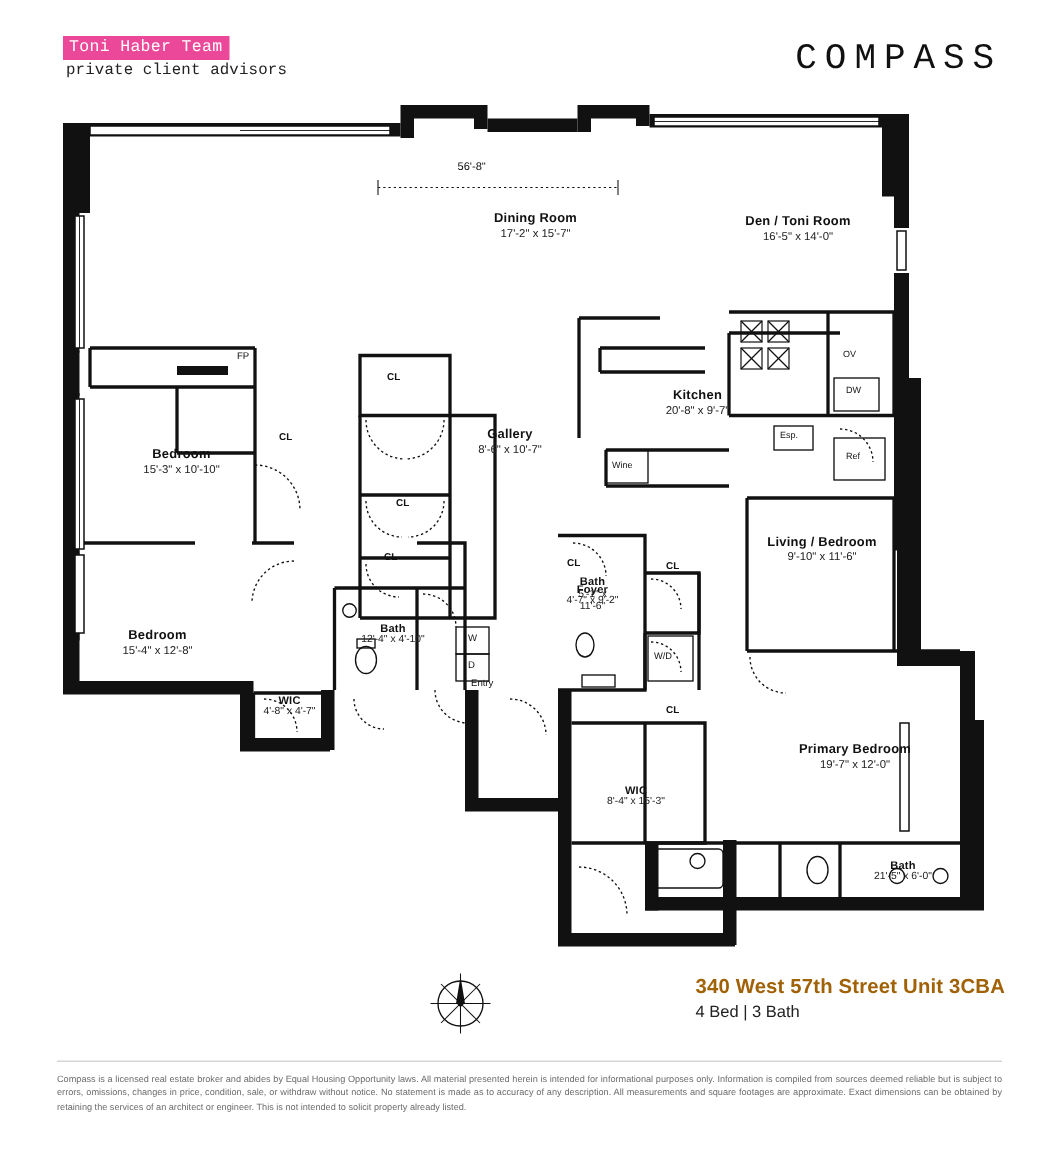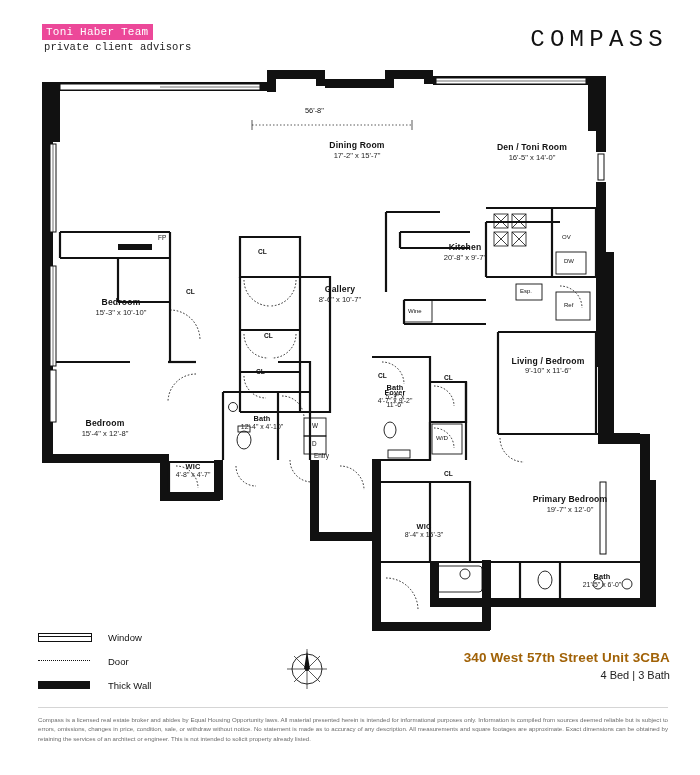--- a/index.html
+++ b/index.html
@@ -49,21 +49,21 @@
   .win-key:before{content:"";position:absolute;left:0;right:0;top:2.5px;height:1px;background:#111;}
   .door-key{width:52px;border-top:1px dotted #111;height:1px;}
   .wall-key{width:52px;height:8px;background:#111;}
 
   
   .rose{position:absolute;left:283px;top:645px;width:48px;height:48px;}
 
   
   .addr{position:absolute;right:30px;top:650px;text-align:left;}
   .addr .a1{font-size:13.5px;font-weight:700;letter-spacing:.01em;color:#a16207;}
-  .addr .a2{font-size:11px;color:#222;margin-top:4px;text-align:right;}
+  .addr .a2{font-size:11px;color:#222;margin-top:4px;}
 
   
   .disc{
     position:absolute;left:38px;top:715px;width:630px;
     font-size:6.1px;line-height:1.55;color:#6c6c6c;text-align:justify;
   }
   .rule{position:absolute;left:38px;top:707px;width:630px;height:1px;background:#d5d5d5;}
 
   .dimlab{position:absolute;font-size:7.4px;color:#111;}
 </style>
@@ -297,21 +297,21 @@
       <div class="d">15'-3" x 10'-10"</div>
     </div>
     <div class="rm" style="left:50px;top:356px;width:110px;">
       <div class="n">Bedroom</div>
       <div class="d">15'-4" x 12'-8"</div>
     </div>
     <div class="rm" style="left:295px;top:222px;width:90px;">
       <div class="n">Gallery</div>
       <div class="d">8'-6" x 10'-7"</div>
     </div>
-    <div class="rm" style="left:410px;top:180px;width:110px;">
+    <div class="rm" style="left:410px;top:196px;width:110px;">
       <div class="n">Kitchen</div>
       <div class="d">20'-8" x 9'-7"</div>
     </div>
     <div class="rm" style="left:500px;top:294px;width:96px;line-height:1.2;">
       <div class="n">Living / Bedroom</div>
       <div class="d">9'-10" x 11'-6"</div>
     </div>
     <div class="rm sm" style="left:312px;top:326px;width:70px;padding-left:48px;">
       <div class="n">Foyer</div>
       <div class="d">4'-7" x 9'-2"</div>
@@ -354,40 +354,20 @@
     <div class="tiny" style="left:564px;top:196px;">DW</div>
     <div class="tiny" style="left:564px;top:240px;">Ref</div>
     <div class="tiny" style="left:520px;top:226px;">Esp.</div>
     <div class="tiny" style="left:408px;top:246px;">Wine</div>
     <div class="tiny" style="left:312px;top:360px;font-size:6.4px;">W</div>
     <div class="tiny" style="left:312px;top:378px;font-size:6.4px;">D</div>
     <div class="tiny" style="left:436px;top:372px;font-size:6.2px;">W/D</div>
     <div class="tiny" style="left:314px;top:390px;font-size:6.4px;">Entry</div>
   </div>
 
-  <div class="legend">
-    <div class="lg-row">
-      <div class="lg-key">
-          <div class="win-key"></div>
-        </div>
-      <div class="lg-lab">Window</div>
-    </div>
-    <div class="lg-row">
-      <div class="lg-key">
-          <div class="door-key"></div>
-        </div>
-      <div class="lg-lab">Door</div>
-    </div>
-    <div class="lg-row">
-      <div class="lg-key">
-          <div class="wall-key"></div>
-        </div>
-      <div class="lg-lab">Thick Wall</div>
-    </div>
-  </div>
 
   <div class="rose">
     <svg width="48" height="48" viewBox="0 0 48 48">
       <circle cx="24" cy="24" r="15" fill="none" stroke="#111" stroke-width="0.9"></circle>
       <g stroke="#111" stroke-width="0.7">
         <line x1="24" y1="4" x2="24" y2="44"></line>
         <line x1="4" y1="24" x2="44" y2="24"></line>
         <line x1="11" y1="11" x2="37" y2="37"></line>
         <line x1="37" y1="11" x2="11" y2="37"></line>
       </g>

